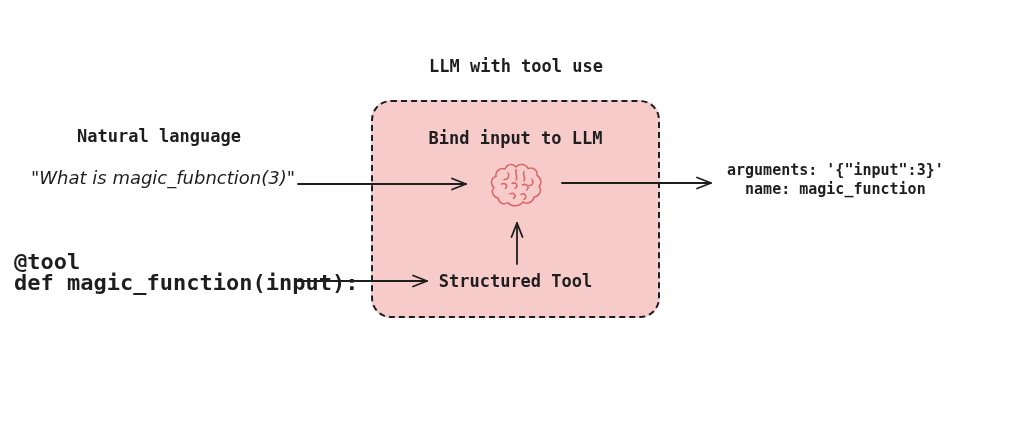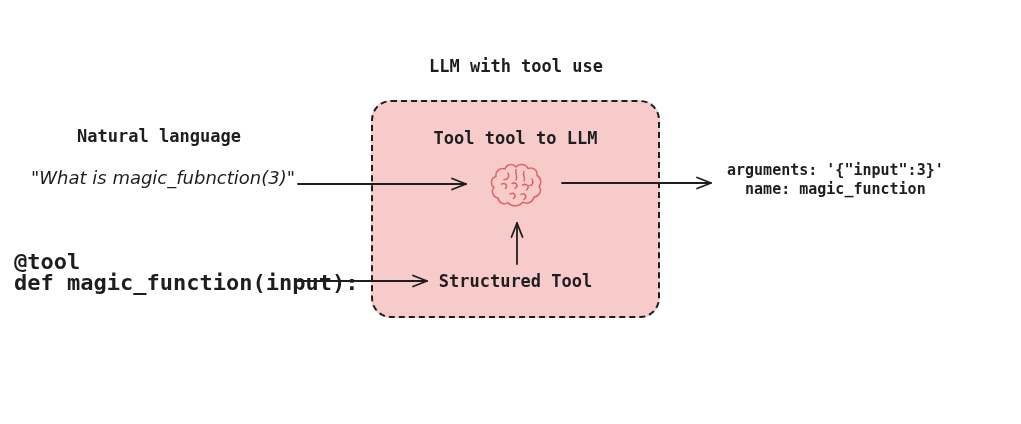--- a/index.html
+++ b/index.html
@@ -99,21 +99,21 @@
 
   <div class="abs handwritten-quote">"What is magic_fubnction(3)"</div>
 
   <div class="abs code-block">
     <span class="code-line">@tool</span>
     <span class="code-line">def magic_function(input):</span>
   </div>
 
   <div class="abs llm-box"></div>
 
-  <div class="abs mono-heading box-heading">Tool tool to LLM</div>
+  <div class="abs mono-heading box-heading">Bind input to LLM</div>
 
   <div class="abs brain-wrap">
     <svg width="58" height="52" viewBox="0 0 58 52">
       <path d="M11,37 C6,36 3.5,30 7,26.5 C3,23.5 4,16.5 9,15.5 C8,10.5 13,6 18,8 C19.5,3 26,2 29,6 C32,2 39,3 41,7.5 C46,5.5 51,9.5 50,14.5 C54,16.5 55,22.5 52,25.5 C55.5,29.5 52,35.5 47,36 C46,41 40,44 36,41 C32,46 24,46 21,41.5 C17,44.5 12,42 11,37 Z"></path>
       <path d="M21,12 C23,16 20,19 17,18.5"></path>
       <path d="M29,8.5 C28,13 31,15 29,19"></path>
       <path d="M37,10.5 C35,14 39,16 37,20"></path>
       <path d="M14.5,23 C18.5,21.5 21,24.5 18.5,27.5"></path>
       <path d="M25,22.5 C29,20.5 32,24.5 28,27.5"></path>
       <path d="M35.5,24 C39.5,22 43.5,26 39.5,29"></path>

